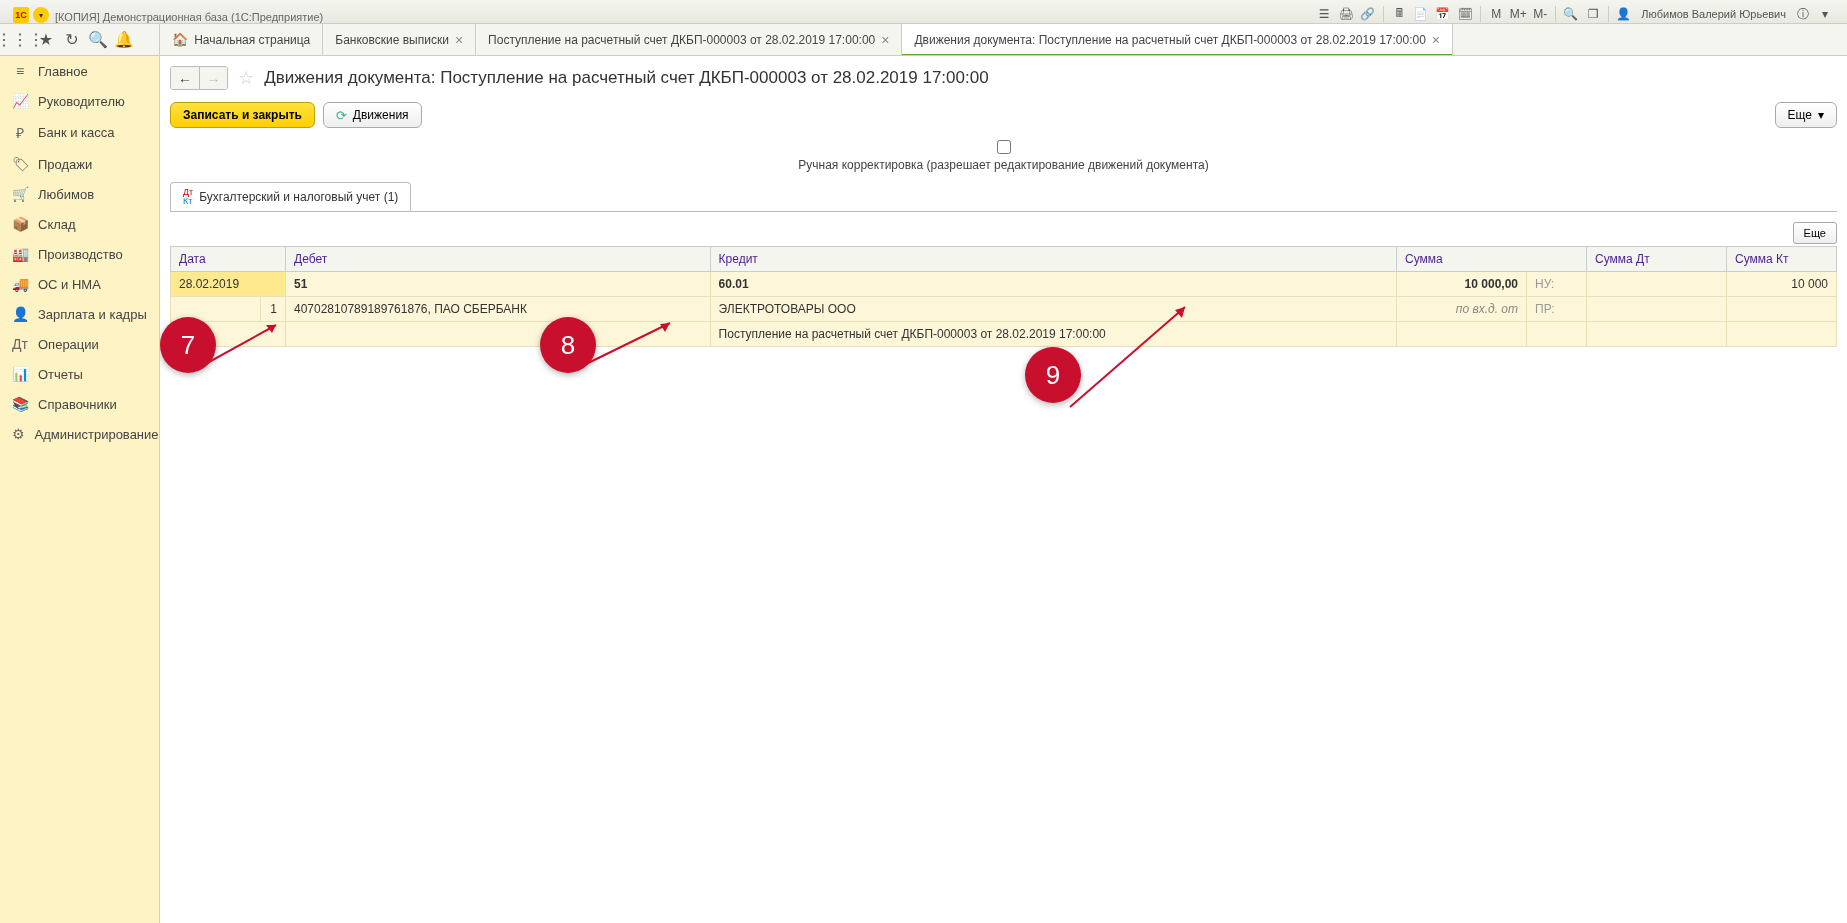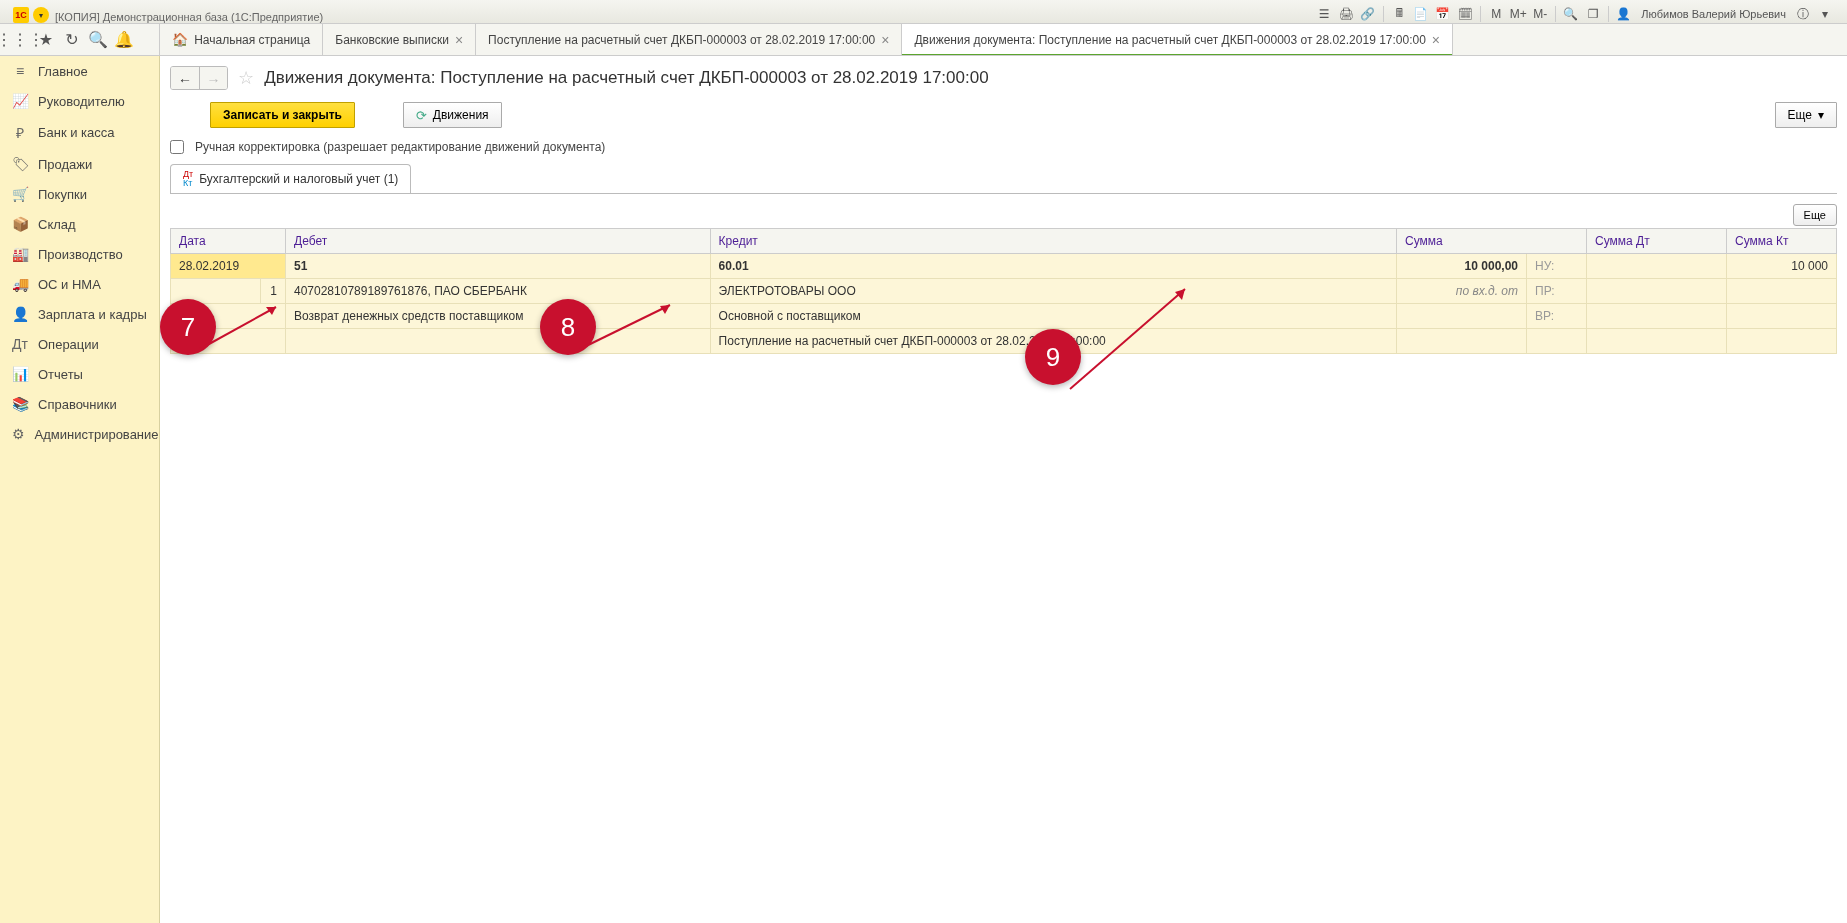--- a/index.html
+++ b/index.html
@@ -36,26 +36,26 @@
 .main { flex: 1; background: #fff; display: flex; flex-direction: column; overflow: hidden; padding-top: 6px; }
 .main-header { display: flex; align-items: center; padding: 4px 10px; gap: 10px; }
 .nav-btns { display: flex; border: 1px solid #bbb; border-radius: 3px; overflow: hidden; }
 .nav-btn { width: 28px; height: 22px; display: flex; align-items: center; justify-content: center; background: #f5f5f0; cursor: pointer; font-size: 14px; }
 .nav-btn + .nav-btn { border-left: 1px solid #bbb; }
 .nav-btn.disabled { color: #bbb; }
 .star-ico { font-size: 18px; color: #ccc; cursor: pointer; }
 .page-title { font-size: 17px; font-weight: normal; color: #333; }
 
 .actions { display: flex; align-items: center; padding: 8px 10px; gap: 8px; }
-.btn { height: 26px; padding: 8px 12px; border: 1px solid #aaa; border-radius: 1px; background: linear-gradient(#fff,#eee); display: flex; align-items: center; gap: 6px; font-size: 12px; cursor: pointer; margin-left: 40px; }
+.btn { height: 26px; padding: 8px 12px; border: 1px solid #aaa; border-radius: 6px; background: linear-gradient(#fff,#eee); display: flex; align-items: center; gap: 6px; font-size: 12px; cursor: pointer; }
 .btn.primary { background: linear-gradient(#ffe040,#ffd000); border-color: #c0a000; font-weight: bold; }
 .btn .refresh { color: #4a8; font-size: 13px; }
 .more-btn { margin-left: auto; }
 
-.checkbox-row { display: flex; align-items: center; padding: 4px 10px; gap: 11px; font-size: 12px; color: #444; }
+.checkbox-row { display: flex; align-items: center; padding: 4px 10px; gap: 4px; font-size: 12px; color: #444; flex-direction: column; }
 .checkbox-row input { width: 14px; height: 14px; }
 
 .tabs-row { display: flex; padding: 0 10px; margin-top: 6px; }
 .doc-tab { border: 1px solid #bbb; border-bottom: none; border-radius: 4px 4px 0 0; padding: 5px 12px; background: #fff; display: flex; align-items: center; gap: 6px; font-size: 12px; }
 .doc-tab .dtkt { font-size: 9px; line-height: 1; }
 .doc-tab .dtkt .dt { color: #c00; }
 .doc-tab .dtkt .kt { color: #08c; }
 .tabstrip-line { height: 1px; background: #bbb; margin: 0 10px; }
 
 .table-wrap { margin: 10px 10px 0 10px; position: relative; }
@@ -151,21 +151,21 @@
     <div class="item">
         <span class="ico">₽</span>
         <span>Банк и касса</span>
       </div>
     <div class="item">
         <span class="ico">🏷</span>
         <span>Продажи</span>
       </div>
     <div class="item">
         <span class="ico">🛒</span>
-        <span>Покупки</span>
+        <span>Любимов</span>
       </div>
     <div class="item">
         <span class="ico">📦</span>
         <span>Склад</span>
       </div>
     <div class="item">
         <span class="ico">🏭</span>
         <span>Производство</span>
       </div>
     <div class="item">
@@ -271,29 +271,20 @@
             <td class="right">1</td>
             <td>40702810789189761876, ПАО СБЕРБАНК</td>
             <td>ЭЛЕКТРОТОВАРЫ ООО</td>
             <td class="italic right">по вх.д.  от</td>
             <td class="lbl">ПР:</td>
             <td></td>
             <td></td>
           </tr>
           <tr>
             <td colspan="2"></td>
-            <td>Возврат денежных средств поставщиком</td>
-            <td>Основной с поставщиком</td>
-            <td></td>
-            <td class="lbl">ВР:</td>
-            <td></td>
-            <td></td>
-          </tr>
-          <tr>
-            <td colspan="2"></td>
             <td></td>
             <td>Поступление на расчетный счет ДКБП-000003 от 28.02.2019 17:00:00</td>
             <td></td>
             <td></td>
             <td></td>
             <td></td>
           </tr>
         </tbody>
       </table>
 

